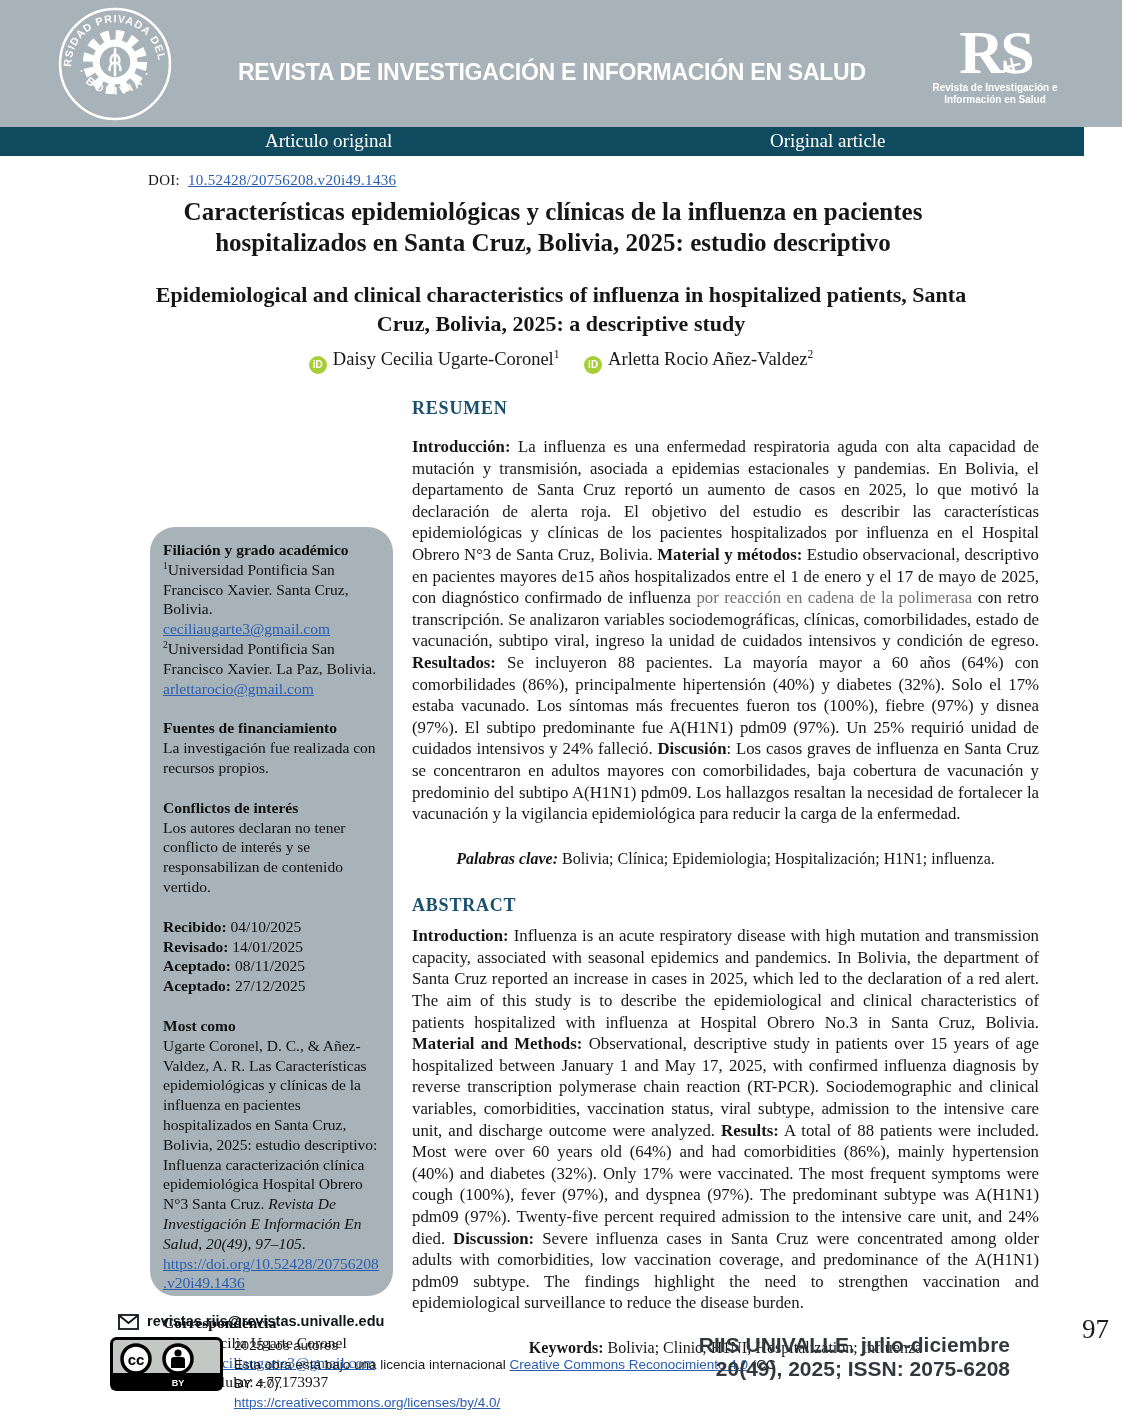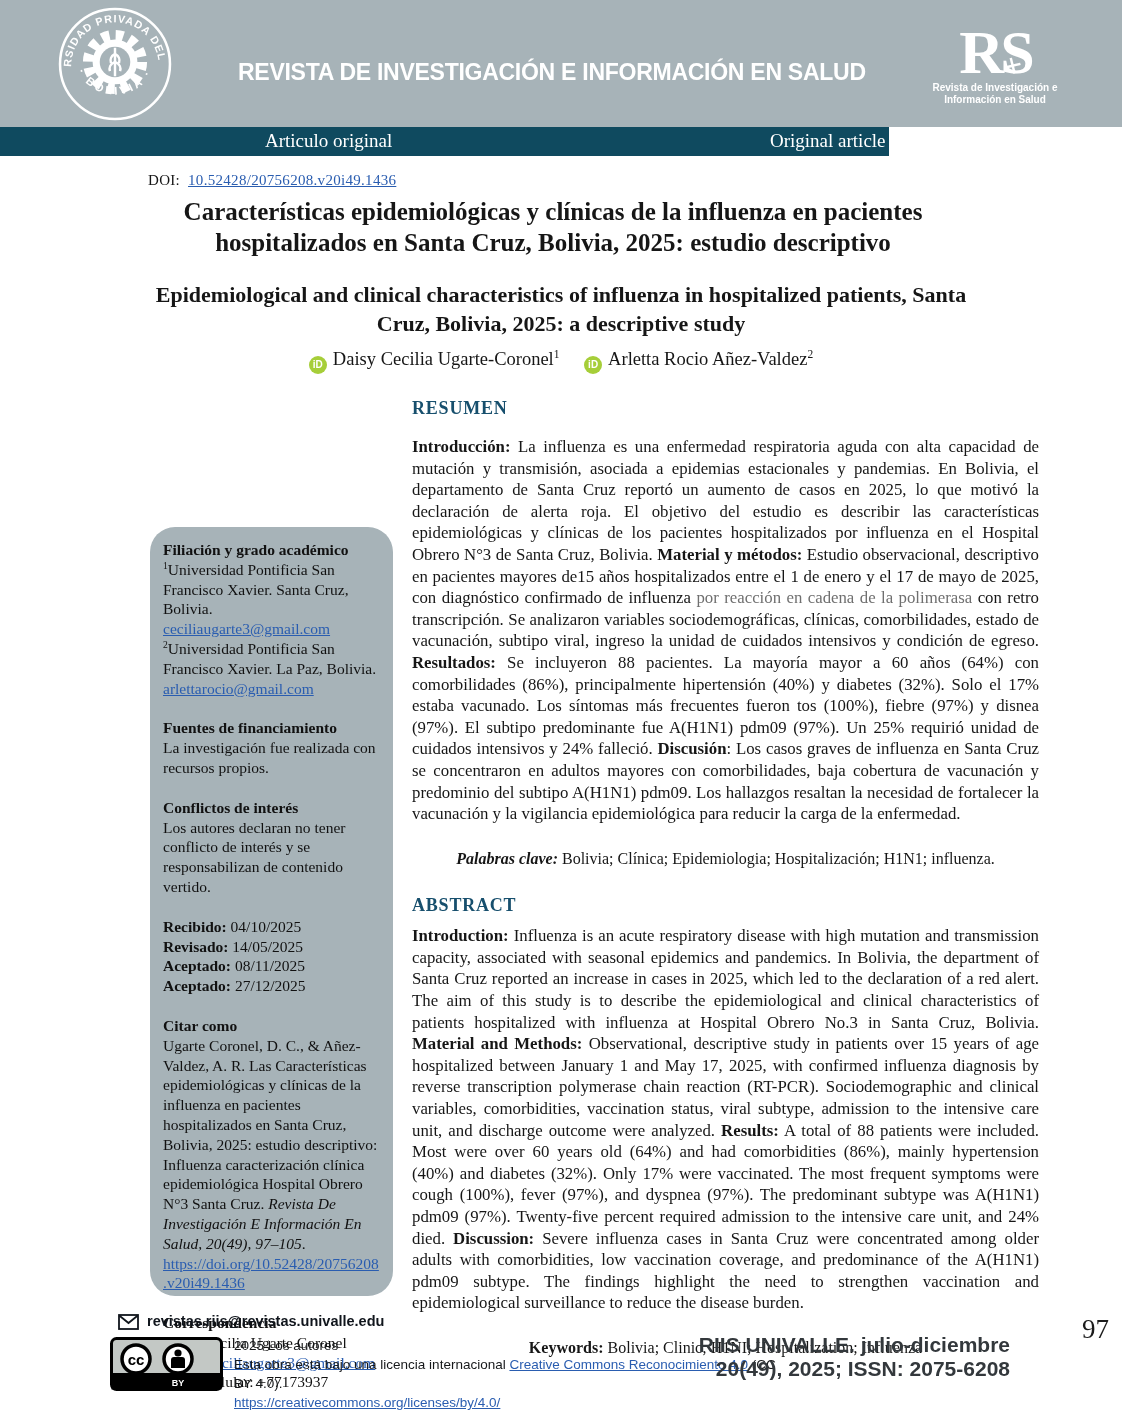--- a/index.html
+++ b/index.html
@@ -22,21 +22,21 @@
   .ris-big {
     font-family:"Liberation Serif", serif; font-weight:bold; font-size:62px; line-height:60px;
     letter-spacing:-4px; position:relative; display:inline-block;
   }
   .ris-plus {
     position:absolute; left:44px; top:14px; font-size:34px; font-weight:bold;
     transform:rotate(-14deg); letter-spacing:0;
   }
   .ris-sub { font-family:"Liberation Sans", sans-serif; font-weight:bold; font-size:10px; line-height:12px; }
   .teal-bar {
-    position:absolute; left:0; top:127px; width:889px; height:29px; background:#0f4a5f;
+    position:absolute; left:0; top:127px; width:1084px; height:29px; background:#0f4a5f;
     color:#ffffff; font-size:19px;
   }
   .teal-bar .bar-left  { position:absolute; left:265px; top:3px; }
   .teal-bar .bar-right { position:absolute; left:770px; top:3px; }
   
   .doi-line { position:absolute; left:148px; top:172px; font-size:15px; letter-spacing:0.3px; }
   .doi-line .lnk { margin-left:8px; }
   .title-es {
     position:absolute; left:112px; top:196px; width:882px; text-align:center;
     font-size:25px; font-weight:bold; line-height:31px;
@@ -161,26 +161,26 @@
     <div class="sb-block">
       <div class="sb-heading">Fuentes de financiamiento</div>
       <div>La investigación fue realizada con recursos propios.</div>
     </div>
     <div class="sb-block">
       <div class="sb-heading">Conflictos de interés</div>
       <div>Los autores declaran no tener conflicto de interés y se responsabilizan de contenido vertido.</div>
     </div>
     <div class="sb-block">
       <div><span class="b">Recibido:</span><span> 04/10/2025</span></div>
-      <div><span class="b">Revisado:</span><span> 14/05/2025</span></div>
+      <div><span class="b">Revisado:</span><span> 14/01/2025</span></div>
       <div><span class="b">Aceptado:</span><span> 08/11/2025</span></div>
       <div><span class="b">Aceptado:</span><span> 27/12/2025</span></div>
     </div>
     <div class="sb-block">
-      <div class="sb-heading">Citar como</div>
+      <div class="sb-heading">Most como</div>
       <div><span>Ugarte Coronel, D. C., &amp; Añez-Valdez, A. R. Las Características epidemiológicas y clínicas de la influenza en pacientes hospitalizados en Santa Cruz, Bolivia, 2025: estudio descriptivo: Influenza caracterización clínica epidemiológica Hospital Obrero N°3 Santa Cruz. </span><span class="i">Revista De Investigación E Información En Salud, 20(49), 97–105</span><span>. </span><a href="#" class="lnk">https://doi.org/10.52428/20756208.v20i49.1436</a></div>
     </div>
     <div class="sb-block">
       <div class="sb-heading">Correspondencia</div>
       <div>Daisy Cecilia Ugarte Coronel</div>
       <div><span>Email: </span><a href="#" class="lnk">ceciliaugarte3@gmail.com</a></div>
       <div>Telf. y celular: +77173937</div>
     </div>
   </aside>
 

